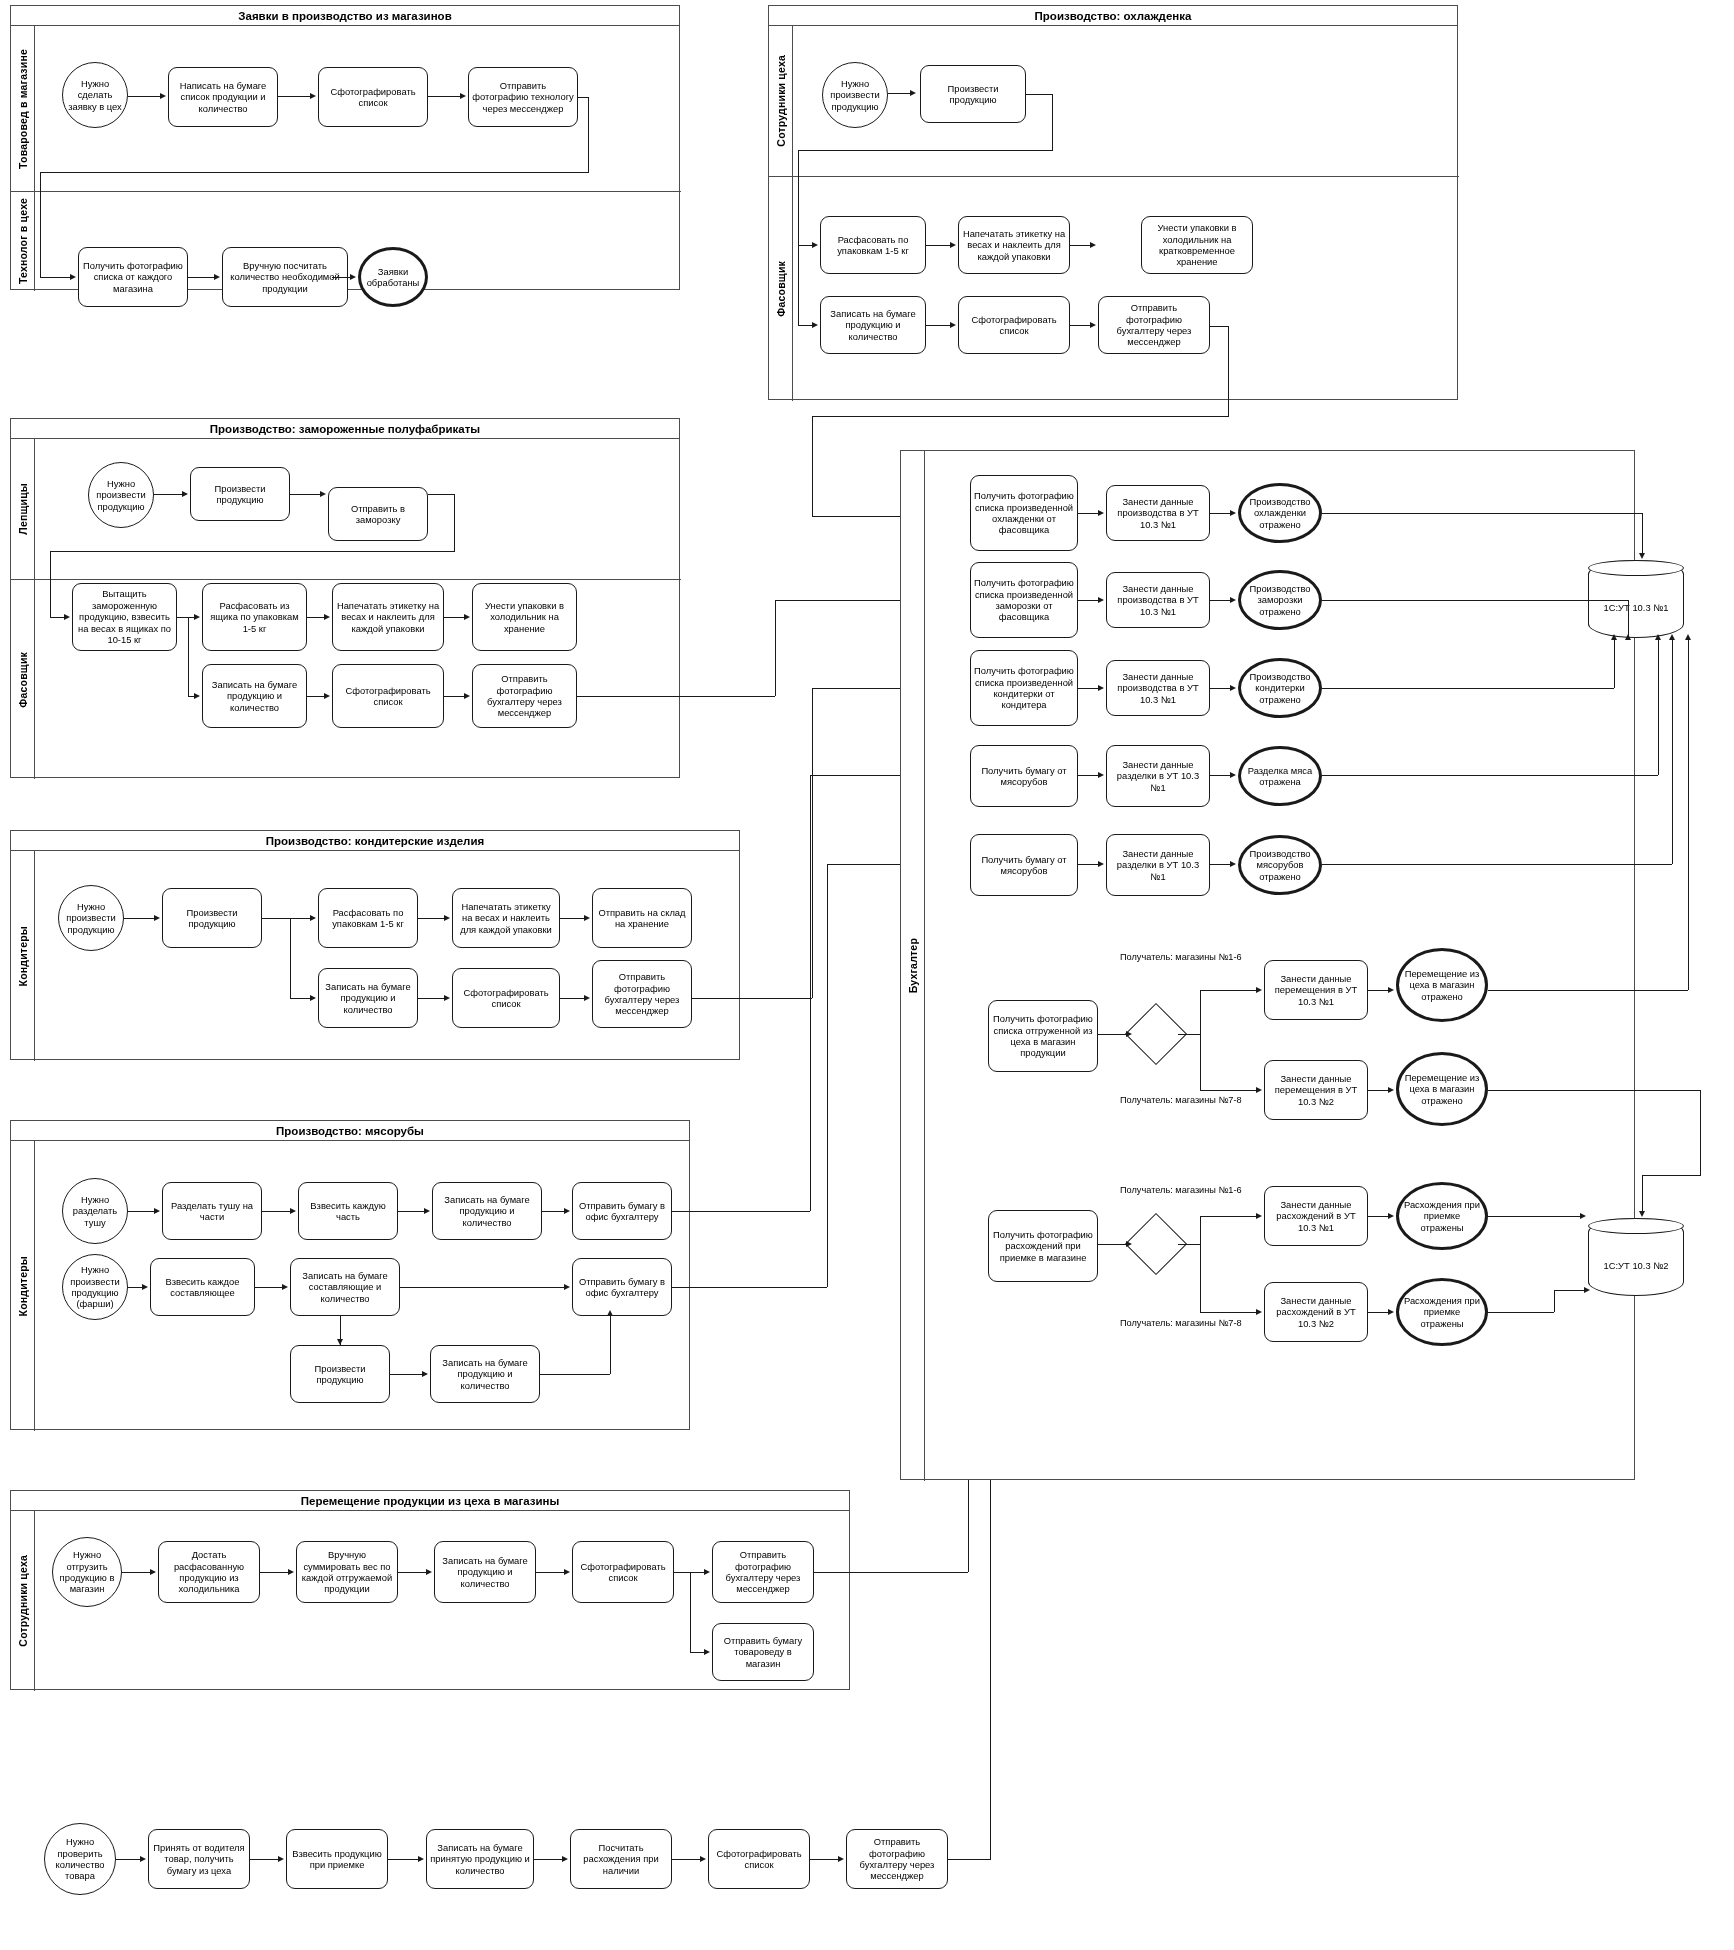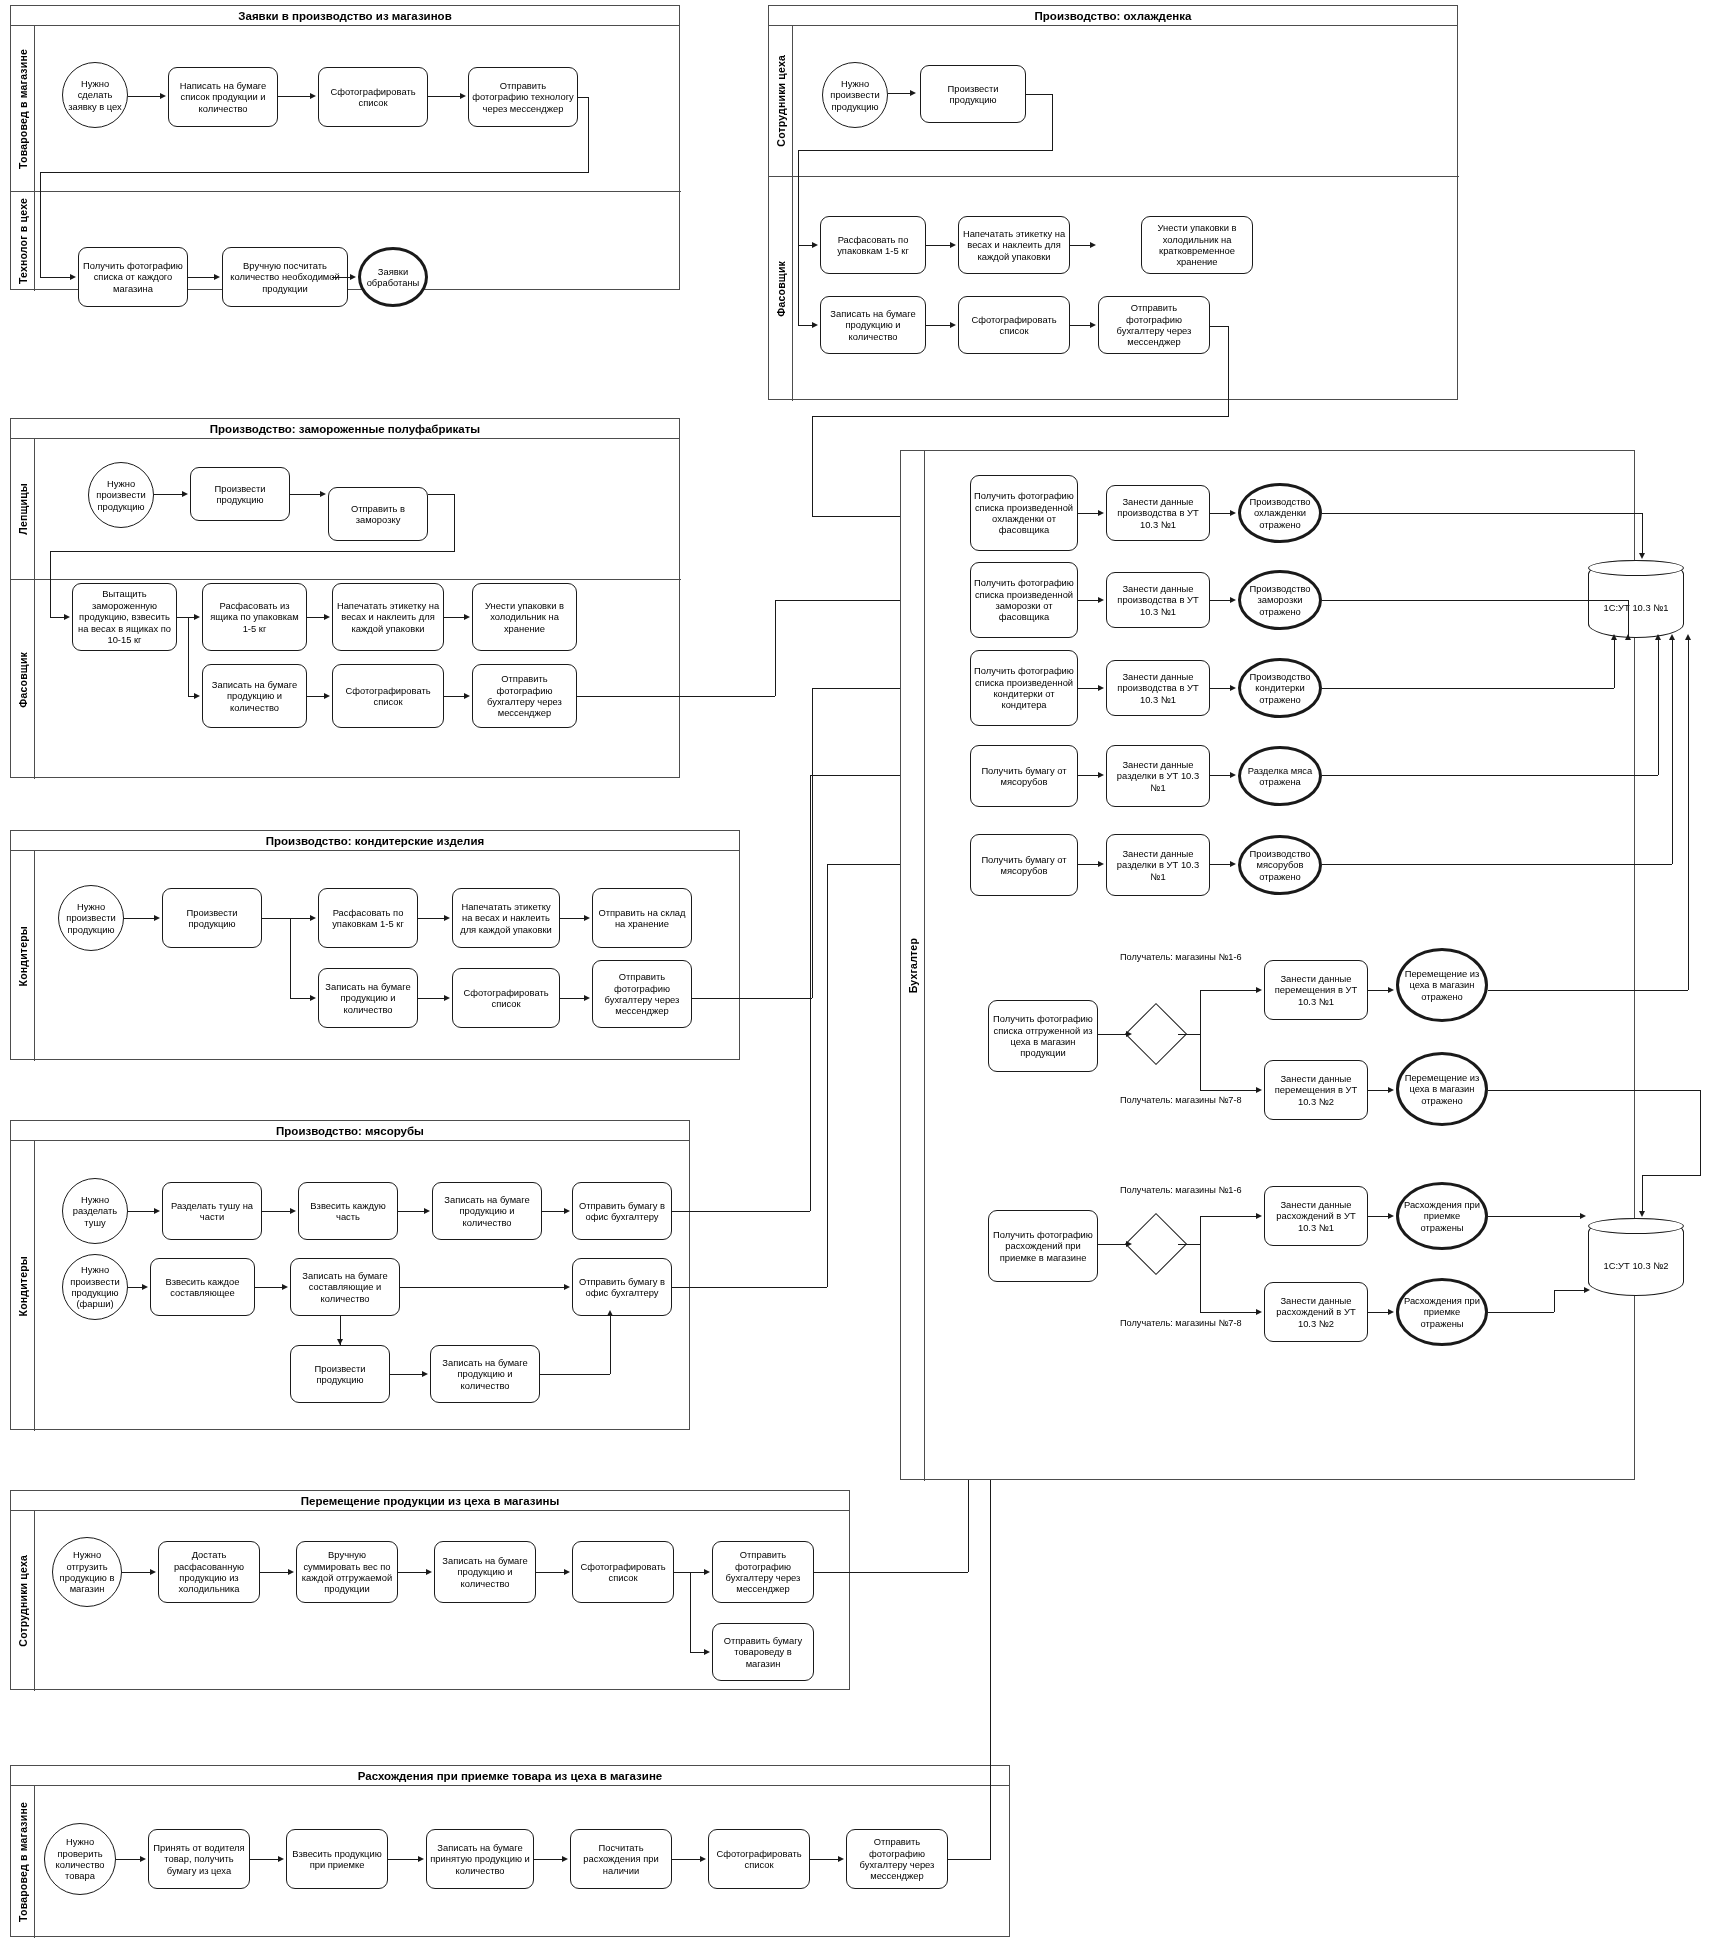--- a/index.html
+++ b/index.html
@@ -316,28 +316,20 @@
   <div class="ar r" style="left:704px;top:1568.5px;"></div>
   <div class="ln lnv" style="left:690px;top:1572px;height:80px;"></div>
   <div class="ln lnh" style="left:690px;top:1652px;width:14px;"></div>
   <div class="ar r" style="left:704px;top:1648.5px;"></div>
 
   <div class="ln lnh" style="left:814px;top:1572px;width:154px;"></div>
   <div class="ln lnv" style="left:968px;top:1035px;height:537px;"></div>
   <div class="ln lnh" style="left:968px;top:1035px;width:20px;"></div>
   <div class="ar r" style="left:988px;top:1031.5px;"></div>
 
-  <div class="pool" style="left:10px;top:1765px;width:1000px;height:172px;">
-    <div class="pool-title">Расхождения при приемке товара из цеха в магазине</div>
-    <div class="lane first" style="left:0;top:20px;width:1000px;height:152px;">
-      <div class="lane-label">
-          <span>Товаровед в магазине</span>
-        </div>
-    </div>
-  </div>
 
   <div class="ev" style="left:44px;top:1823px;width:72px;height:72px;">Нужно проверить количество товара</div>
   <div class="task" style="left:148px;top:1829px;width:102px;height:60px;">Принять от водителя товар, получить бумагу из цеха</div>
   <div class="task" style="left:286px;top:1829px;width:102px;height:60px;">Взвесить продукцию при приемке</div>
   <div class="task" style="left:426px;top:1829px;width:108px;height:60px;">Записать на бумаге принятую продукцию и количество</div>
   <div class="task" style="left:570px;top:1829px;width:102px;height:60px;">Посчитать расхождения при наличии</div>
   <div class="task" style="left:708px;top:1829px;width:102px;height:60px;">Сфотографировать список</div>
   <div class="task" style="left:846px;top:1829px;width:102px;height:60px;">Отправить фотографию бухгалтеру через мессенджер</div>
 
   <div class="ln lnh" style="left:116px;top:1859px;width:24px;"></div>

